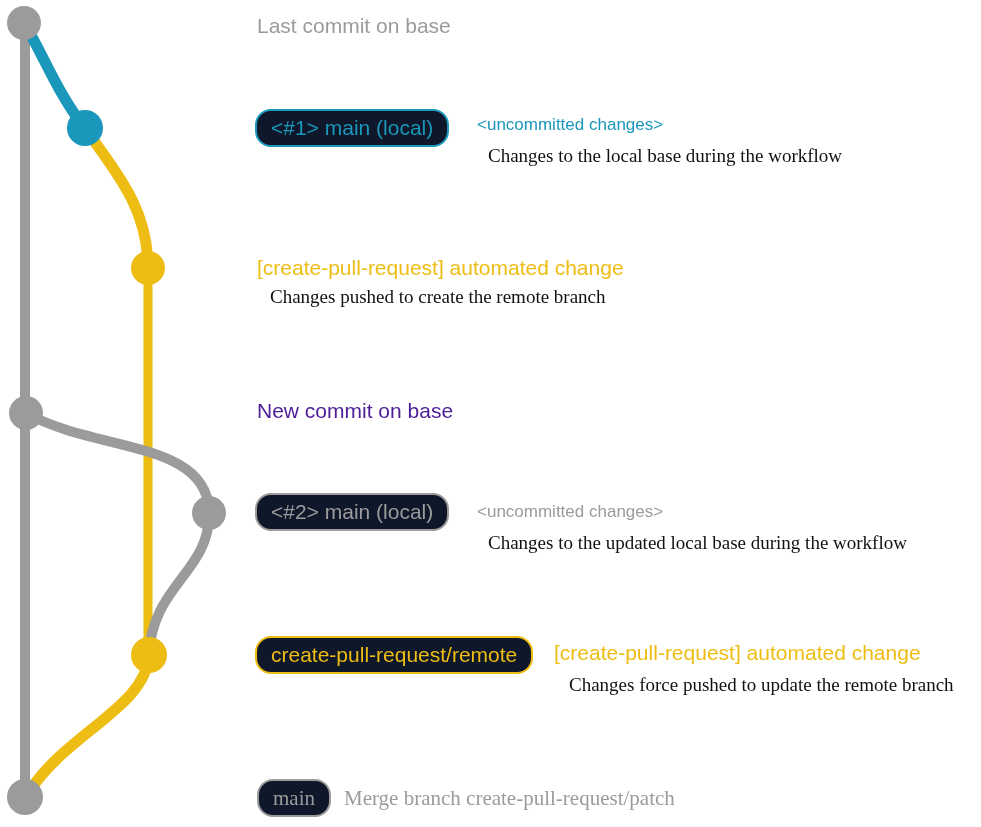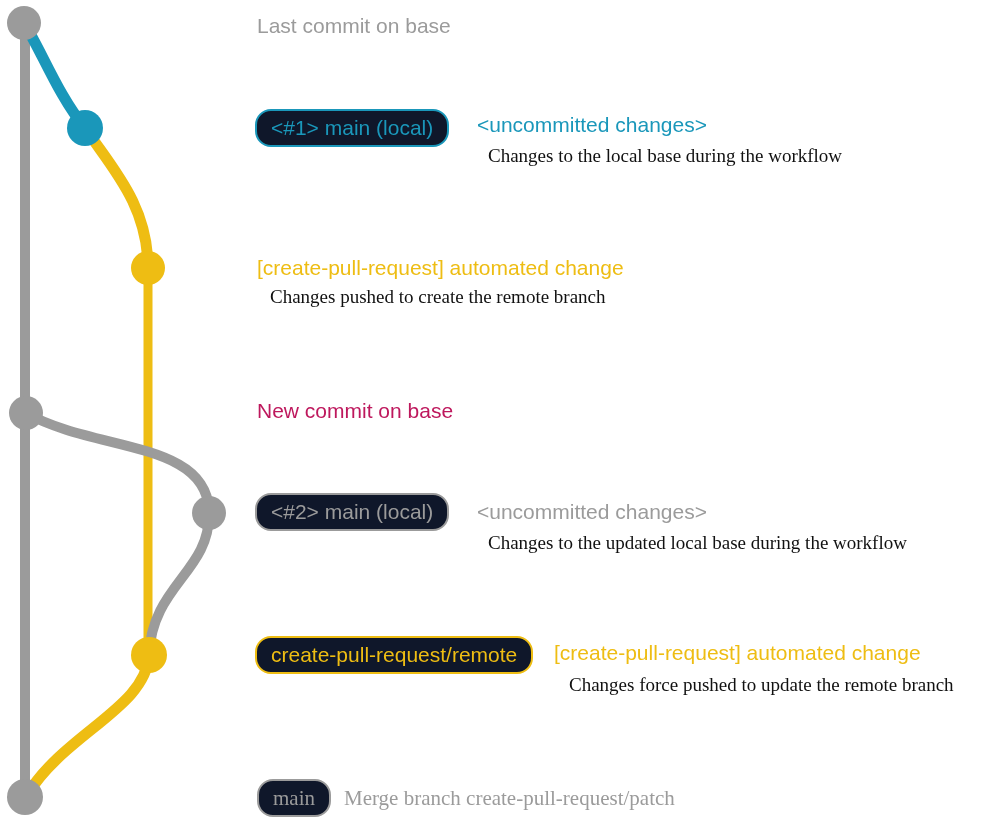--- a/index.html
+++ b/index.html
@@ -18,21 +18,21 @@
     position: absolute;
     border: 2px solid;
     border-radius: 16px;
     padding: 4px 14px;
     font-size: 21px;
     line-height: 26px;
     white-space: nowrap;
     background: #0f172a;
   }
   .commit-title { font-size: 21px; line-height: 26px; font-weight: 500; }
-  .status-label { font-size: 21px; line-height: 26px; }
+  .status-label { font-size: 17px; line-height: 26px; }
   .serif-note {
     font-family: Liberation Serif, serif;
     font-size: 19px;
     line-height: 22px;
     color: #111111;
   }
 </style>
 </head>
 <body>
 
@@ -57,21 +57,21 @@
 
   <div class="abs sans-label" style="left: 257px; top: 13px; color: rgb(155, 155, 155); border-color: rgb(155, 155, 155);">Last commit on base</div>
 
   <div class="badge" style="left: 255px; top: 109px; color: rgb(26, 151, 186); border-color: rgb(26, 151, 186);">&lt;#1&gt; main (local)</div>
   <div class="abs status-label" style="left: 477px; top: 112px; color: rgb(26, 151, 186); border-color: rgb(26, 151, 186);">&lt;uncommitted changes&gt;</div>
   <div class="abs serif-note" style="left:488px; top:145px;">Changes to the local base during the workflow</div>
 
   <div class="abs commit-title" style="left: 257px; top: 255px; color: rgb(238, 189, 19); border-color: rgb(238, 189, 19);">[create-pull-request] automated change</div>
   <div class="abs serif-note" style="left:270px; top:286px;">Changes pushed to create the remote branch</div>
 
-  <div class="abs sans-label" style="left: 257px; top: 398px; color: #be185d; border-color: rgb(155, 155, 155);">New commit on base</div>
+  <div class="abs sans-label" style="left: 257px; top: 398px; color: #4c1d95; border-color: rgb(155, 155, 155);">New commit on base</div>
 
   <div class="badge" style="left: 255px; top: 493px; color: rgb(155, 155, 155); border-color: rgb(155, 155, 155);">&lt;#2&gt; main (local)</div>
   <div class="abs status-label" style="left: 477px; top: 499px; color: rgb(155, 155, 155); border-color: rgb(155, 155, 155);">&lt;uncommitted changes&gt;</div>
   <div class="abs serif-note" style="left:488px; top:532px;text-align:right;">Changes to the updated local base during the workflow</div>
 
   <div class="badge" style="left: 255px; top: 636px; color: rgb(238, 189, 19); border-color: rgb(238, 189, 19);">create-pull-request/remote</div>
   <div class="abs commit-title" style="left: 554px; top: 640px; color: rgb(238, 189, 19); border-color: rgb(238, 189, 19);">[create-pull-request] automated change</div>
   <div class="abs serif-note" style="left:569px; top:674px;">Changes force pushed to update the remote branch</div>
 
   <div class="badge" style="left: 257px; top: 779px; color: rgb(155, 155, 155); border-color: rgb(155, 155, 155); font-family: Liberation Serif, serif;">main</div>

